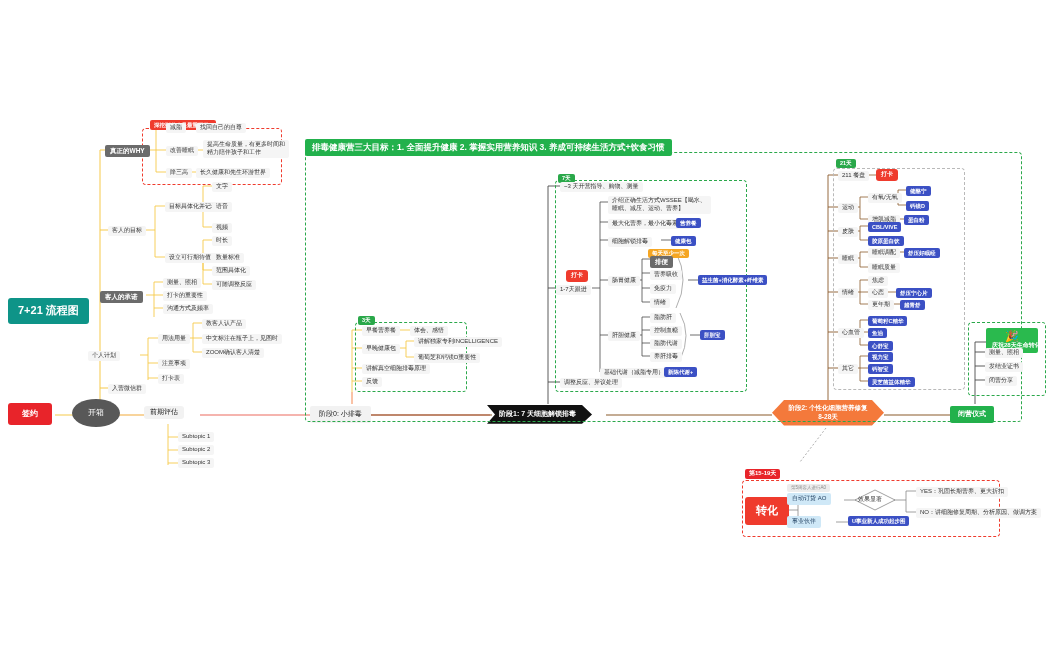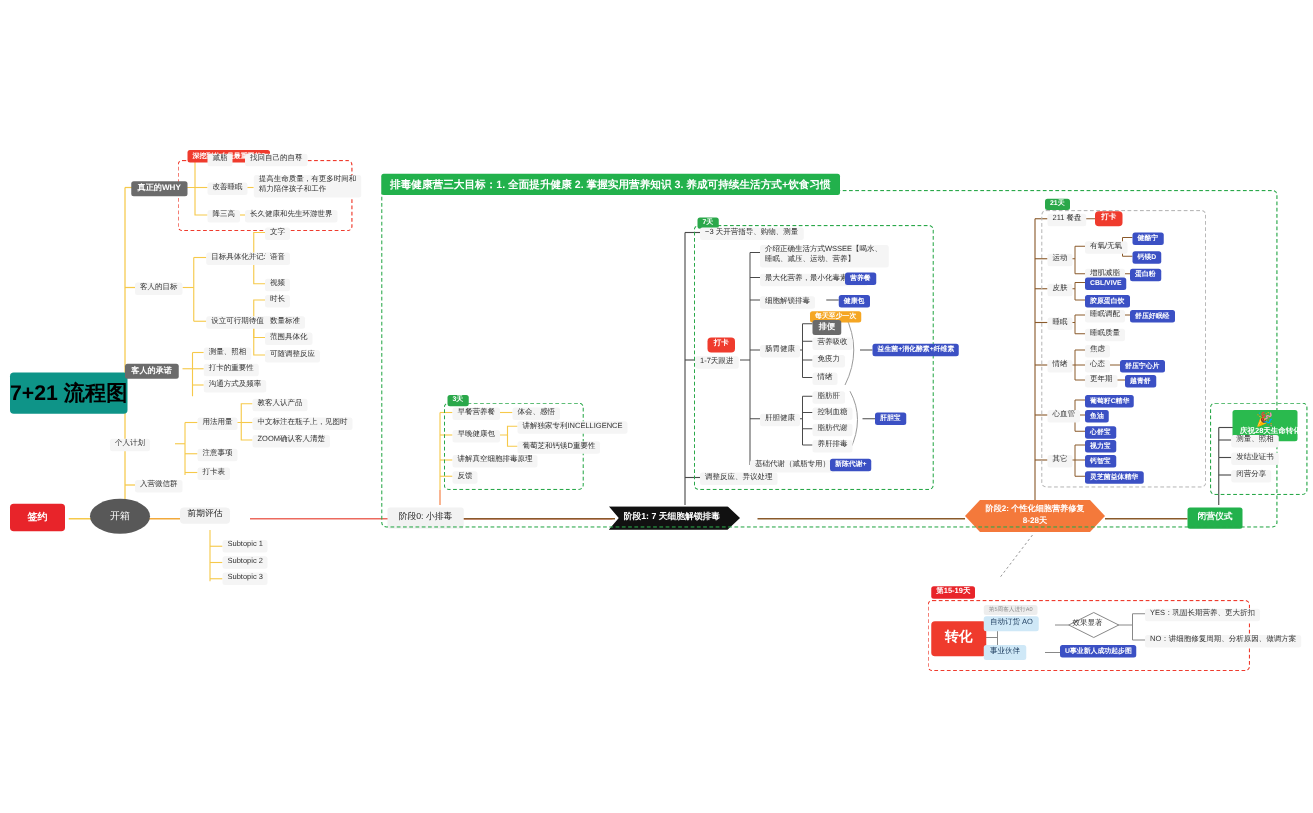--- a/index.html
+++ b/index.html
@@ -7,22 +7,22 @@
        font-family:"Liberation Sans","DejaVu Sans",sans-serif;
        -webkit-font-smoothing:antialiased;}
   #canvas{position:absolute;left:0;top:0;width:1050px;height:650px;}
   .node{position:absolute;white-space:nowrap;line-height:1.25;}
 
   
   .chip{background:#f2f2f2;color:#222;border-radius:3px;padding:2px 6px;font-size:7px;}
   .leaf{background:#f5f5f5;color:#333;border-radius:2px;padding:1px 4px;font-size:6px;}
   .plain{color:#333;font-size:6px;background:#f5f5f5;padding:1px 4px;border-radius:2px;}
 
-  .title-main{background:#0e9488;color:#000000;font-size:17px;font-weight:bold;
-              padding:6px 0;border-radius:3px;}
+  .title-main{background:#0e9488;color:#ffffff;font-size:11px;font-weight:bold;
+              padding:6px 10px;border-radius:3px;}
   .sign{background:#e8242a;color:#fff;font-size:8px;font-weight:bold;
         padding:6px 14px;border-radius:3px;}
   .oval{background:#585858;color:#fff;font-size:8px;border-radius:50%;
         padding:9px 16px;text-align:center;}
   .gray-strong{background:#6b6b6b;color:#fff;font-size:6.5px;font-weight:bold;
                padding:2px 5px;border-radius:2px;}
 
   .banner-green{background:#22b14c;color:#fff;font-size:8.5px;font-weight:bold;
                 padding:3px 7px;border-radius:2px;}
   .tag-green{background:#2aa84a;color:#fff;font-size:5.5px;font-weight:bold;

